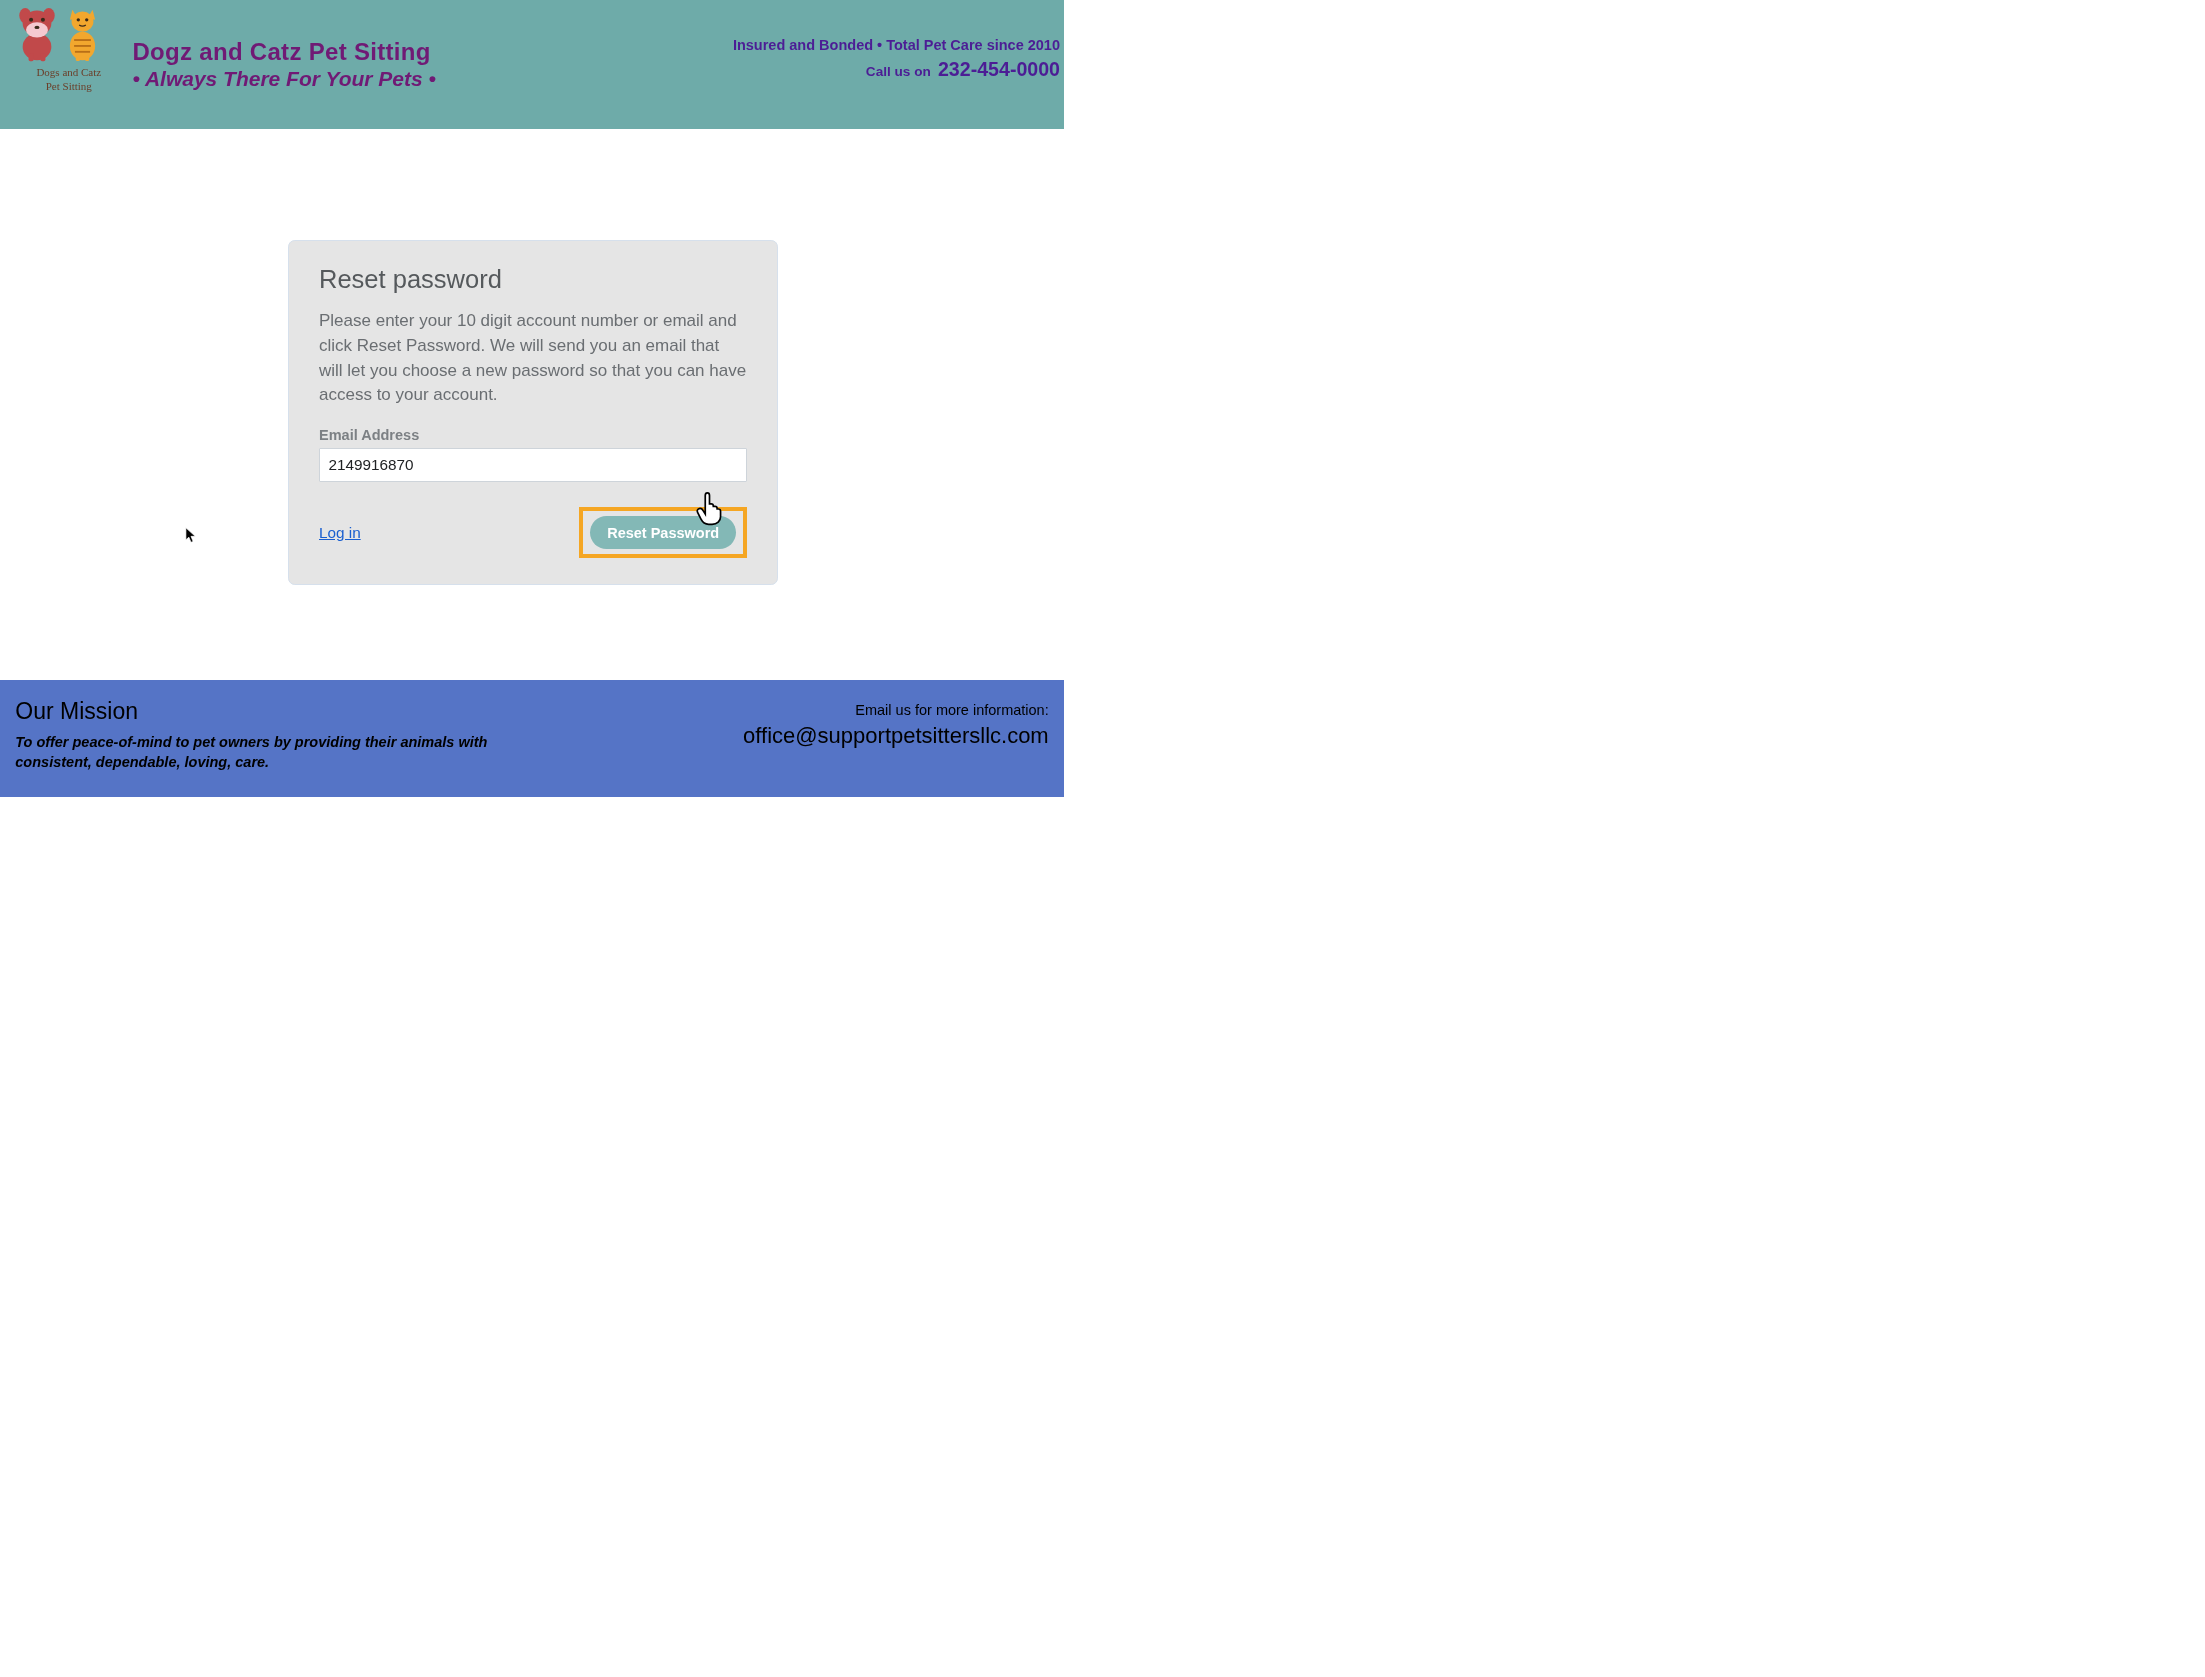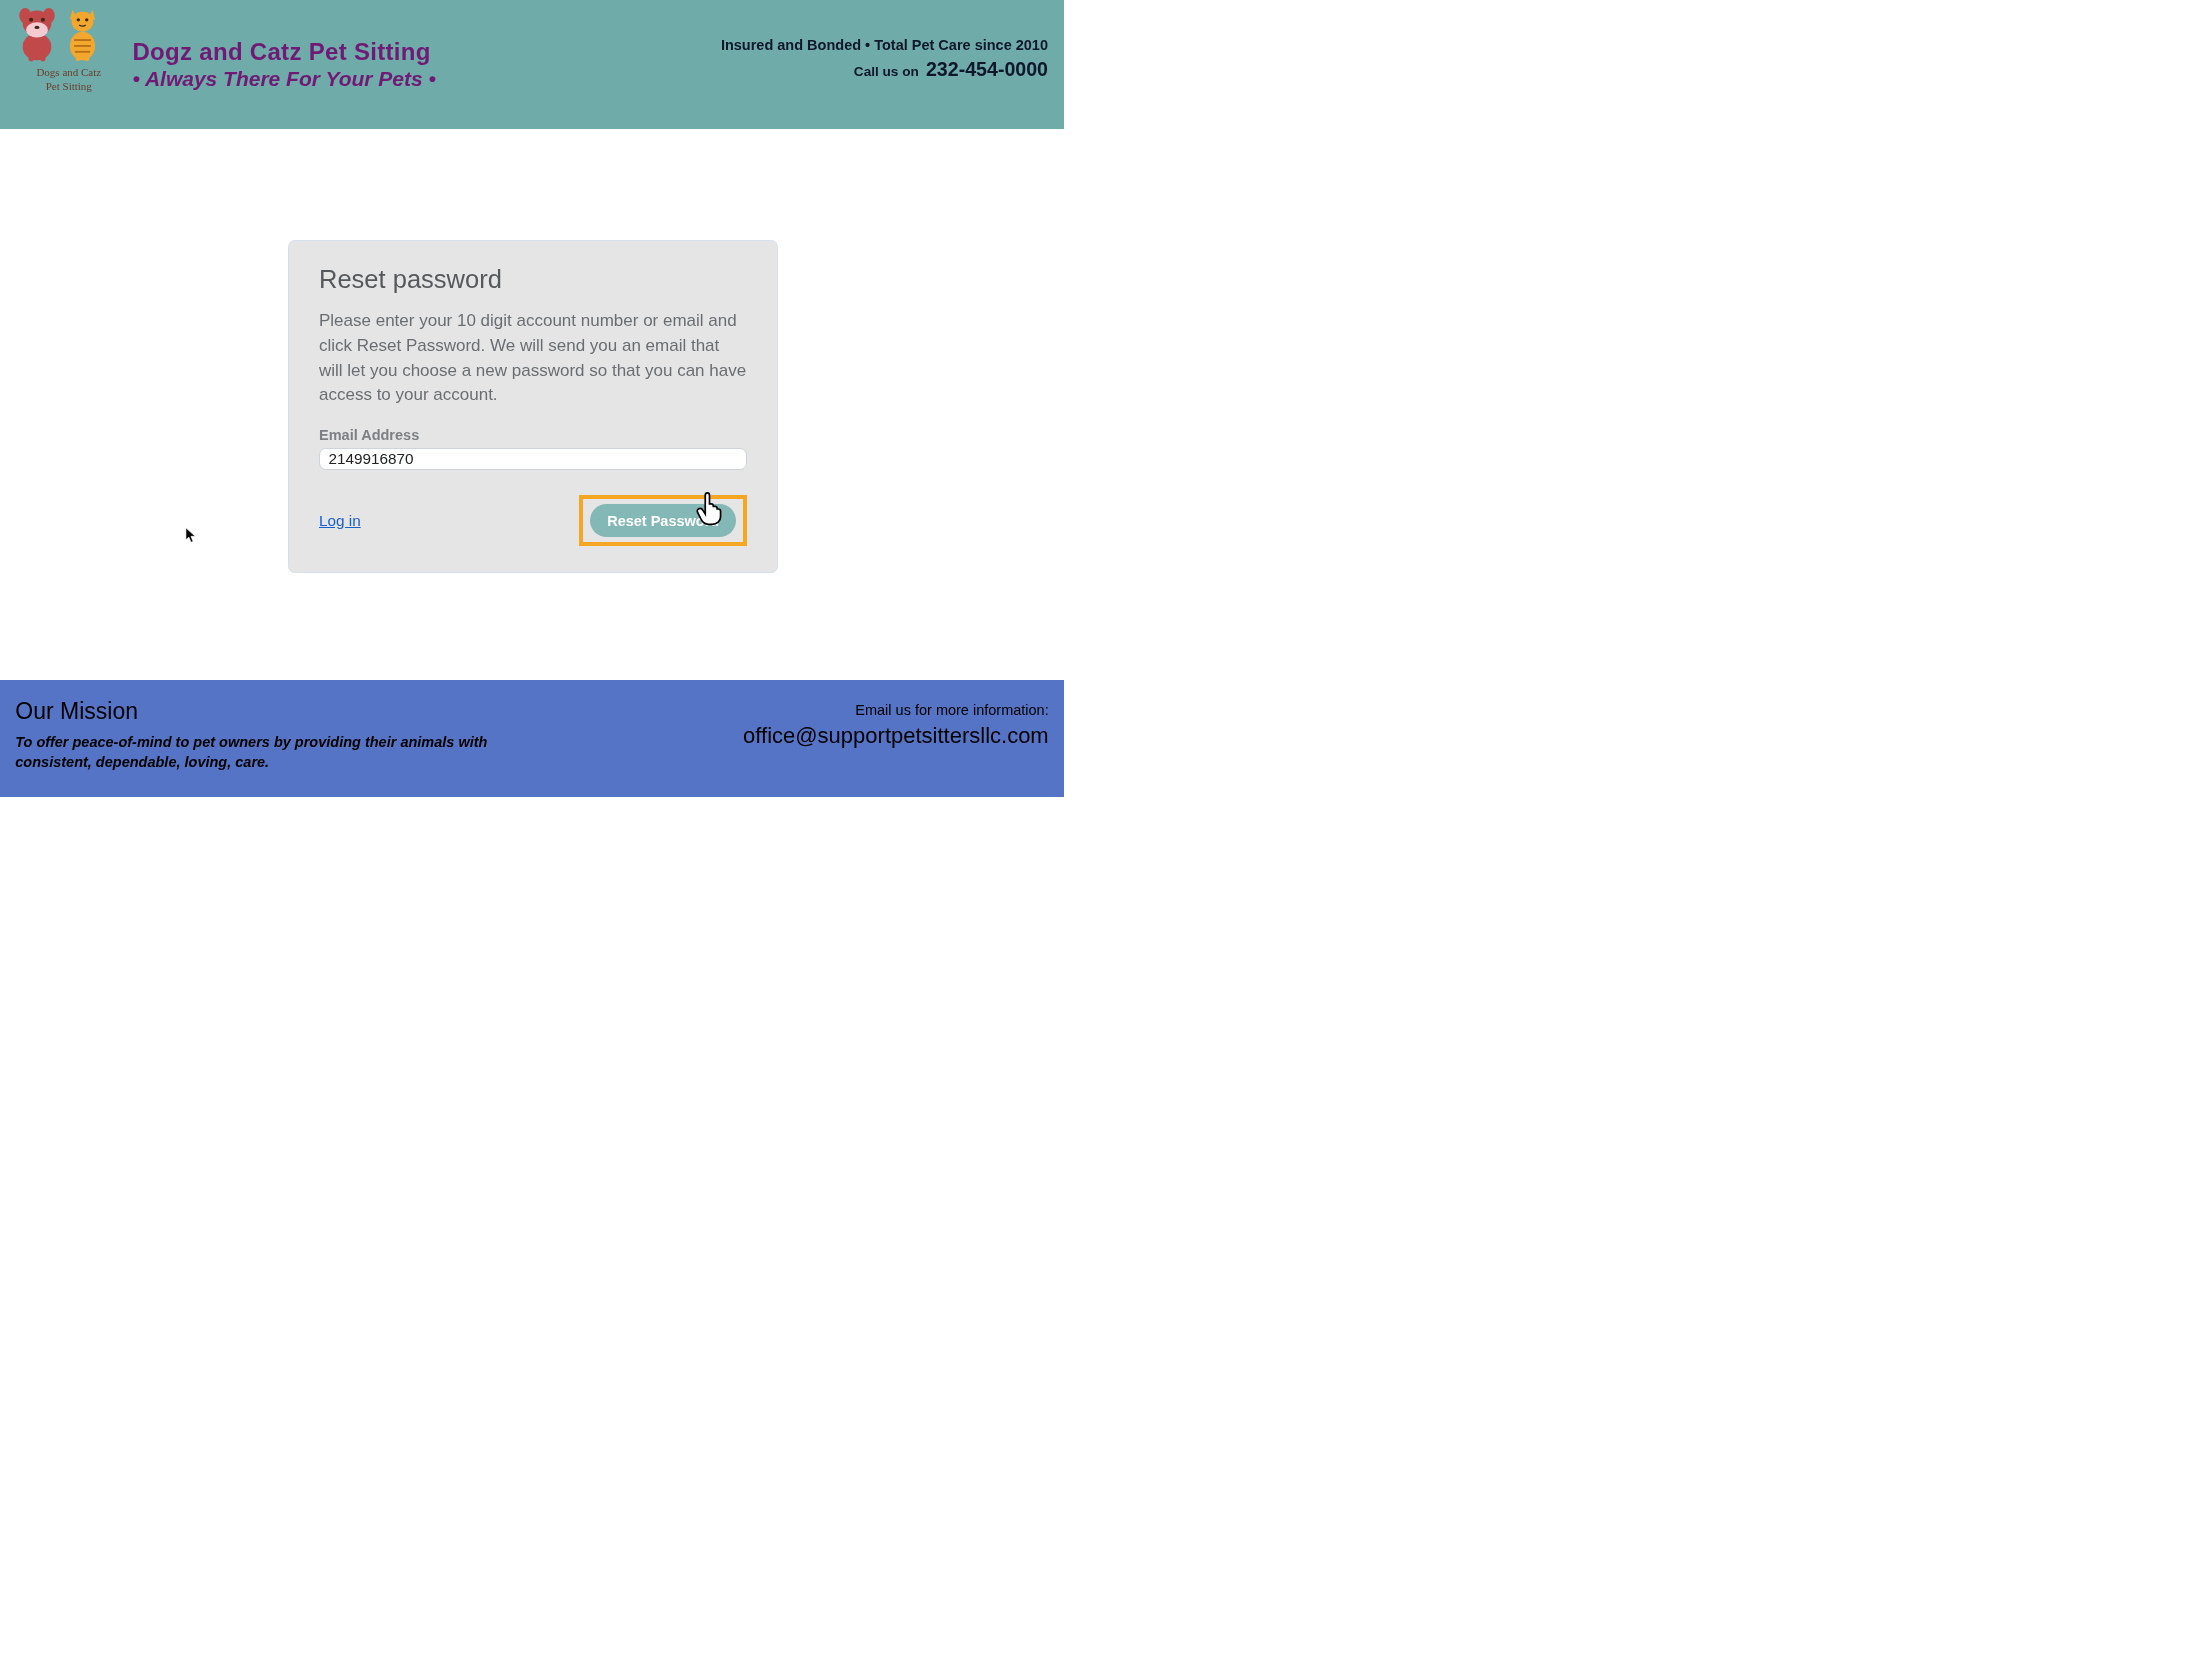--- a/index.html
+++ b/index.html
@@ -63,24 +63,24 @@
     
     .title-sub {
       font-size: 21px;
       font-style: italic;
       font-weight: 700;
       margin-top: 1.7px;
     }
     
     .header-right {
       position: absolute;
-      right: 16px;
+      right: 4px;
       top: 37px;
       text-align: right;
-      color: #0f172a;
+      color: #4c1d95;
     }
     
     .header-tag {
       font-size: 14.5px;
       font-weight: 700;
     }
     
     .header-call {
       font-size: 13.6px;
       font-weight: 700;
@@ -126,23 +126,23 @@
     
     .field-label {
       font-size: 14.5px;
       font-weight: 700;
       color: #7c8084;
       margin-bottom: 5.1px;
     }
     
     .field-input {
       width: 100%;
-      height: 22px;
+      height: 34px;
       border: 0.9px solid #ced4da;
-      border-radius: 7px;
+      border-radius: 1px;
       padding: 0 8.5px;
       font-size: 15.3px;
       color: #202224;
       font-family: inherit;
     }
     
     .card-actions {
       margin-top: 25.5px;
       display: flex;
       justify-content: space-between;

